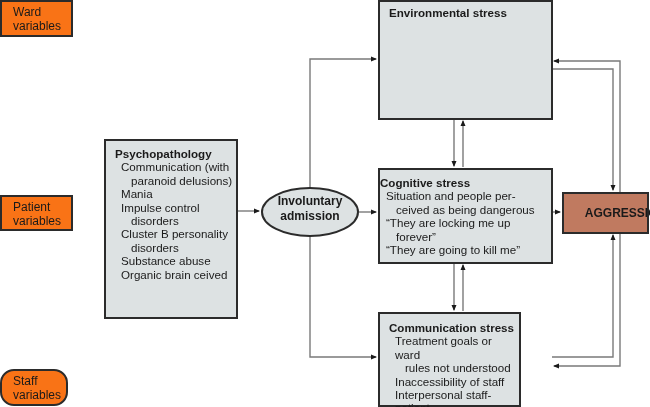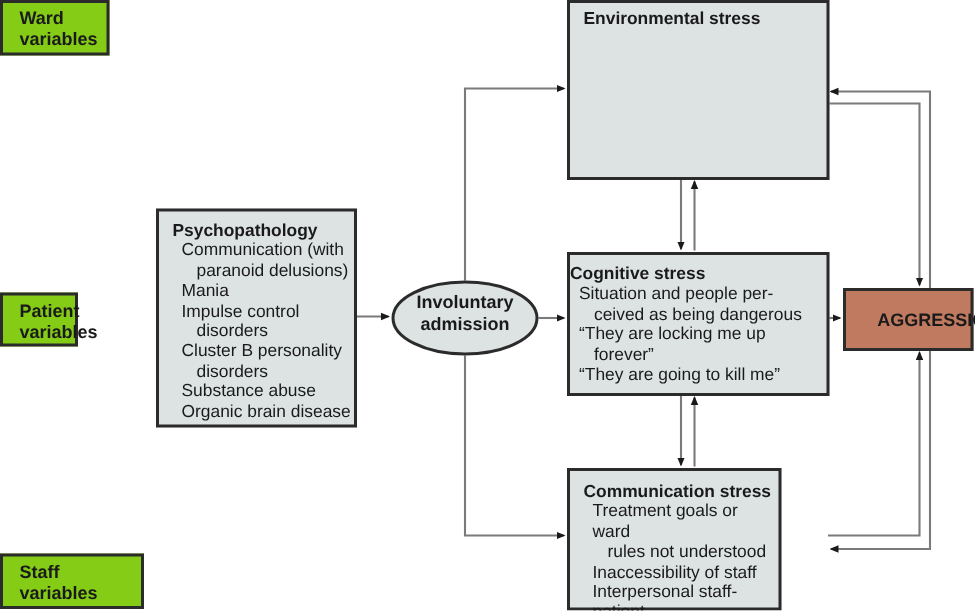--- a/index.html
+++ b/index.html
@@ -1,19 +1,19 @@
 <!DOCTYPE html>
 <html><head>
 <meta charset="utf-8">
 <style>
   html, body { margin: 0; padding: 0; background: #ffffff; }
   body { width: 650px; height: 407px; position: relative; overflow: hidden;
          font-family: "Liberation Sans", sans-serif; color: #1a1a1a; }
   .box { position: absolute; box-sizing: border-box; border: 2px solid #2b2b2b; padding-left: 40px; }
-  .var { background: #84cc16; font-weight: bold; font-size: 12px; line-height: 14px; padding: 3px 0 0 11px; }
+  .var { background: #f97316; font-weight: normal; font-size: 12px; line-height: 14px; padding: 3px 0 0 11px; }
   .grey { background: #dde2e3; font-size: 11.6px; line-height: 13.4px; }
   .grey .ttl { font-weight: bold; display: block; }
   .grey .item { display: block; padding-left: 6px; }
   .grey .cont { display: block; padding-left: 16px; }
   #links { position: absolute; left: 0; top: 0; }
   .ellipse-text { position: absolute; left: 261px; top: 194px; width: 98px; text-align: center;
                   font-weight: bold; font-size: 12px; line-height: 15px; }
   .aggr { background: #c07a60; font-weight: bold; font-size: 12px; display: flex;
           align-items: center; justify-content: center; }
 </style>
@@ -41,41 +41,41 @@
     <path d="M552,357 L613,357 L613,235" marker-end="url(#ah)"></path>
     <path d="M620,233 L620,366 L554,366" marker-end="url(#ah)"></path>
   </g>
   <ellipse cx="310" cy="212" rx="48" ry="24" fill="#dde2e3" stroke="#2b2b2b" stroke-width="2"></ellipse>
 </svg>
 
 <div class="box var" style="left:0;top:0;width:73px;height:37px;">
   <span>Ward</span><br>
   <span>variables</span>
 </div>
-<div class="box var" style="left:0;top:195px;width:52px;height:36px;">
+<div class="box var" style="left:0;top:195px;width:73px;height:36px;">
   <span>Patient</span><br>
   <span>variables</span>
 </div>
-<div class="box var" style="left:0;top:369px;width:96px;height:37px;">
+<div class="box var" style="left:0;top:369px;width:68px;height:37px;border-radius:14px;">
   <span>Staff</span><br>
   <span>variables</span>
 </div>
 
-<div class="box grey" style="left:104px;top:139px;width:134px;height:146px;padding:6px 0 0 9px;">
+<div class="box grey" style="left:104px;top:139px;width:134px;height:180px;padding:6px 0 0 9px;">
   <span class="ttl">Psychopathology</span>
   <div>
       <span class="item">Communication (with</span>
       <span class="cont">paranoid delusions)</span>
       <span class="item">Mania</span>
       <span class="item">Impulse control</span>
       <span class="cont">disorders</span>
       <span class="item">Cluster B personality</span>
       <span class="cont">disorders</span>
       <span class="item">Substance abuse</span>
-      <span class="item">Organic brain disease</span>
+      <span class="item">Organic brain ceived</span>
     </div>
 </div>
 
 <div class="ellipse-text">
   <span>Involuntary</span><br>
   <span>admission</span>
 </div>
 
 <div class="box grey" style="left:378px;top:0;width:175px;height:120px;padding:4px 0 0 9px;">
   <span class="ttl">Environmental stress</span>

